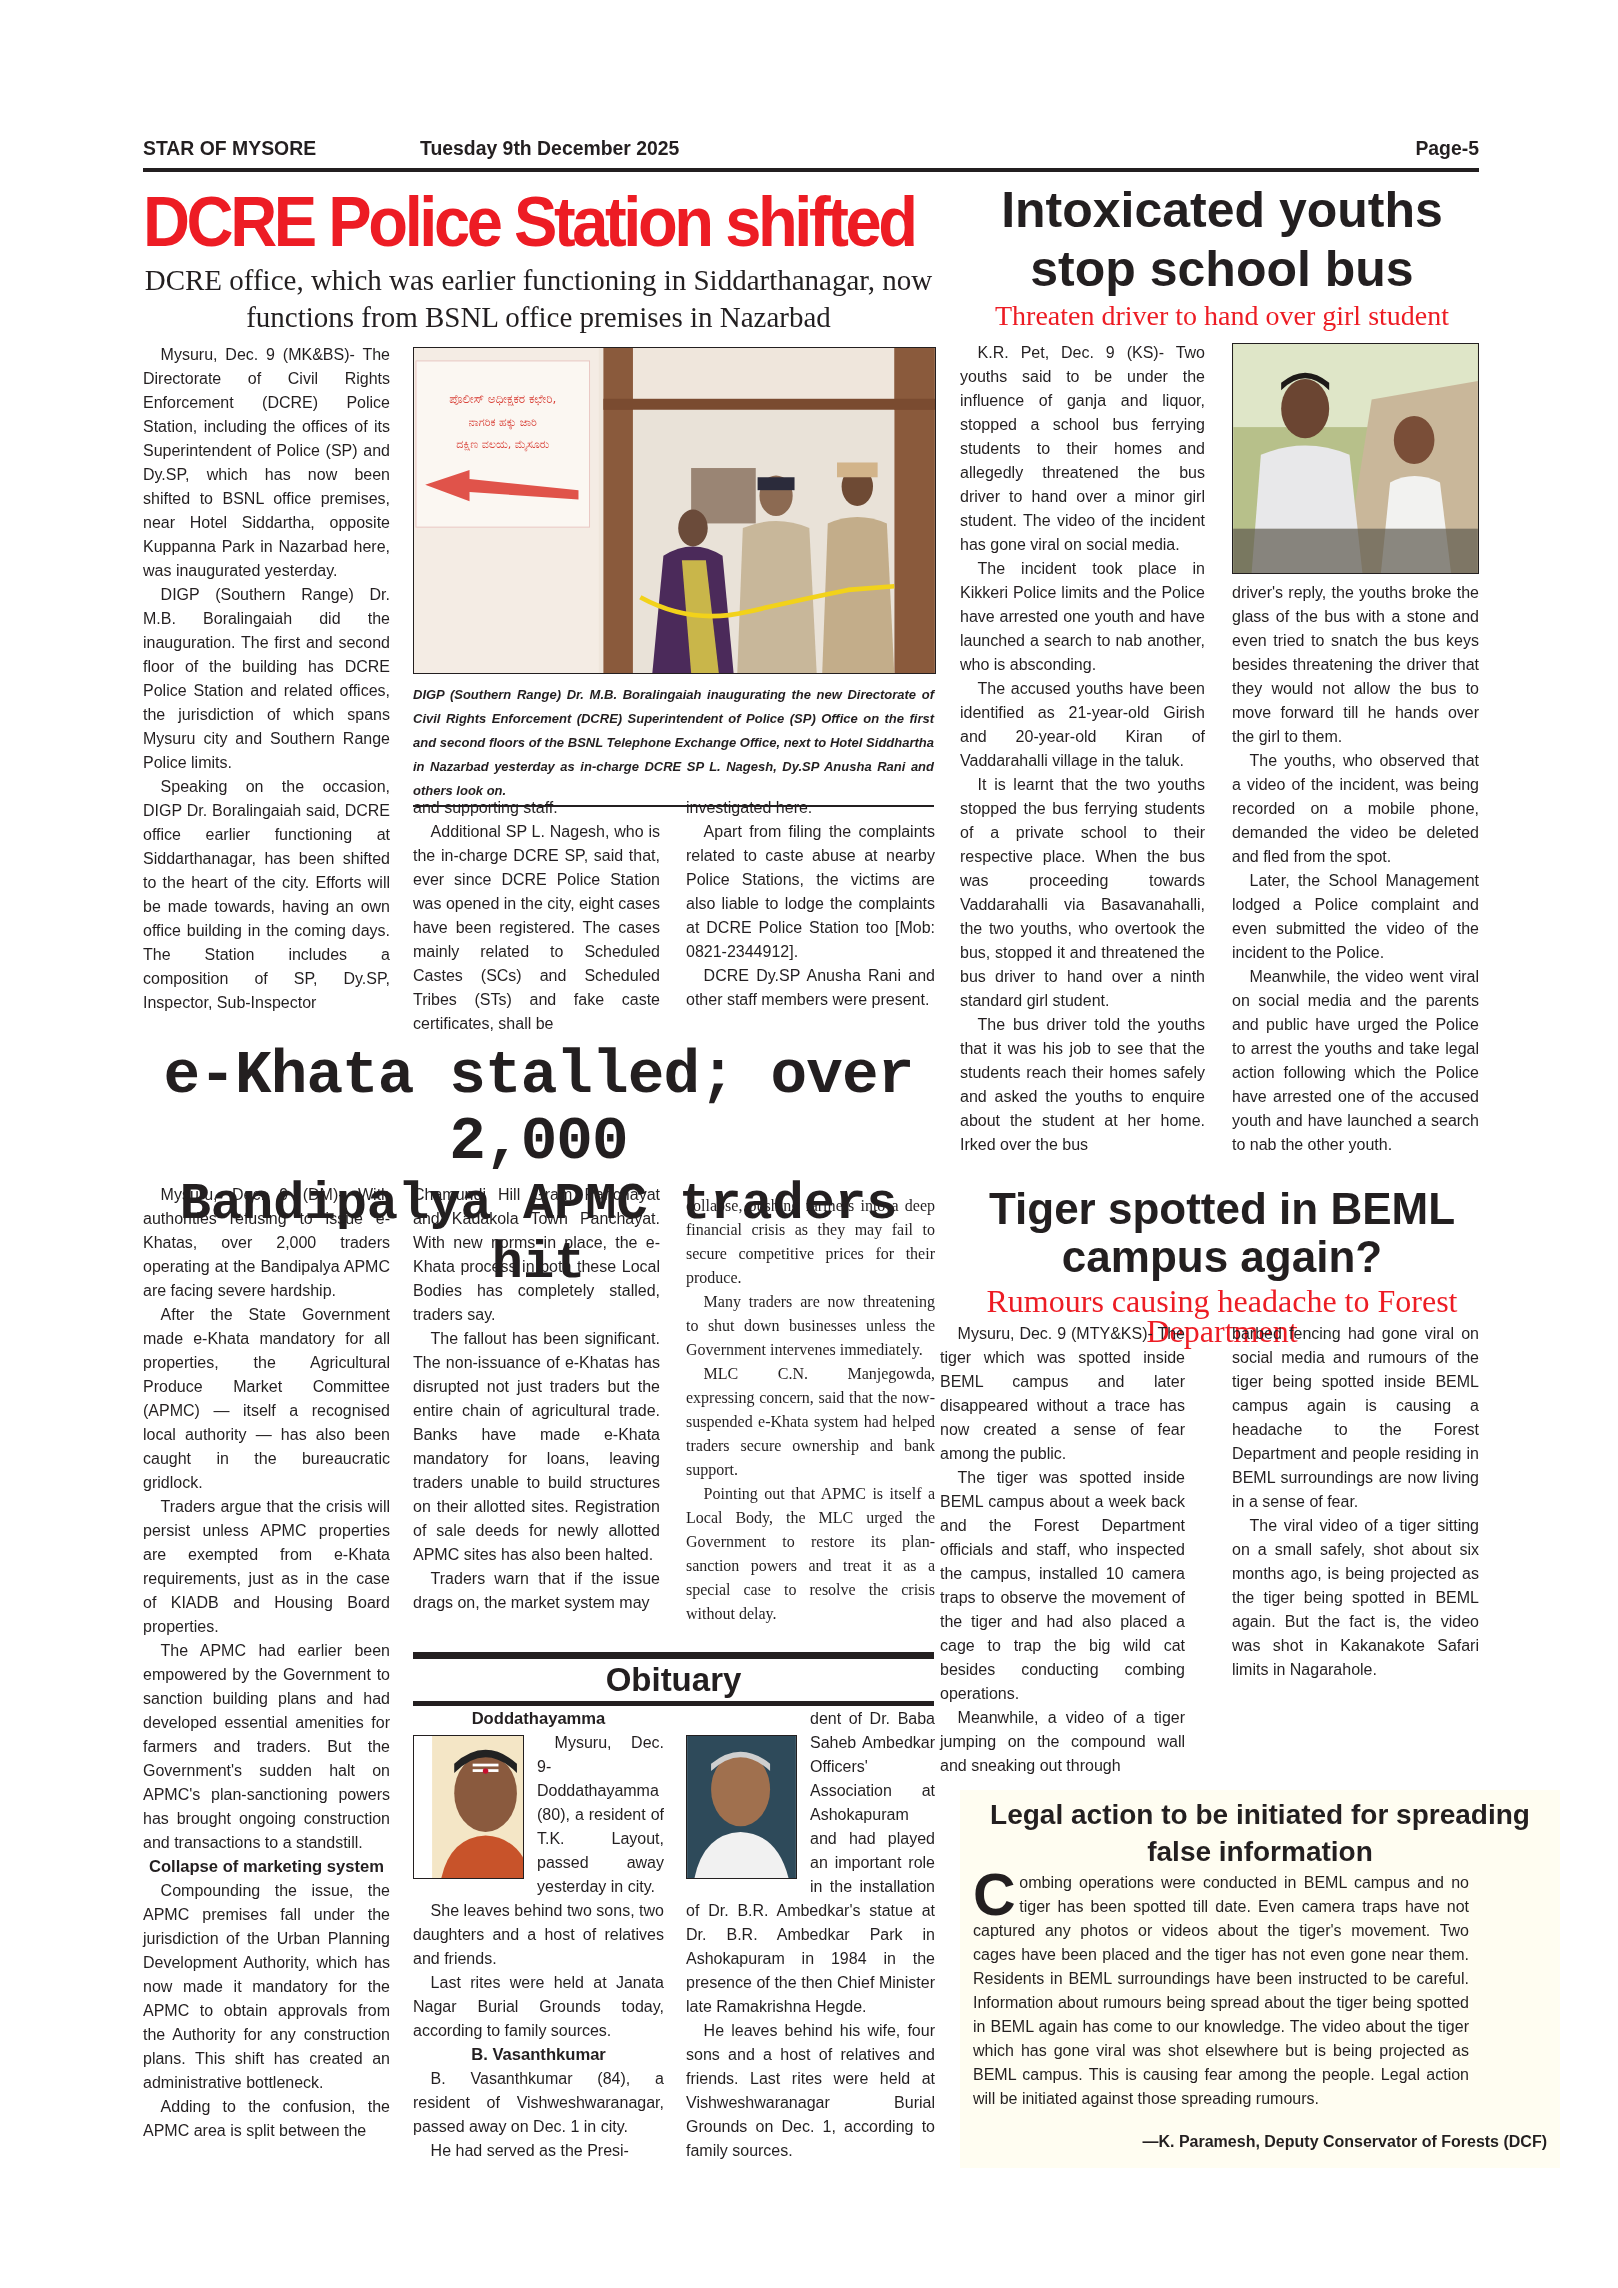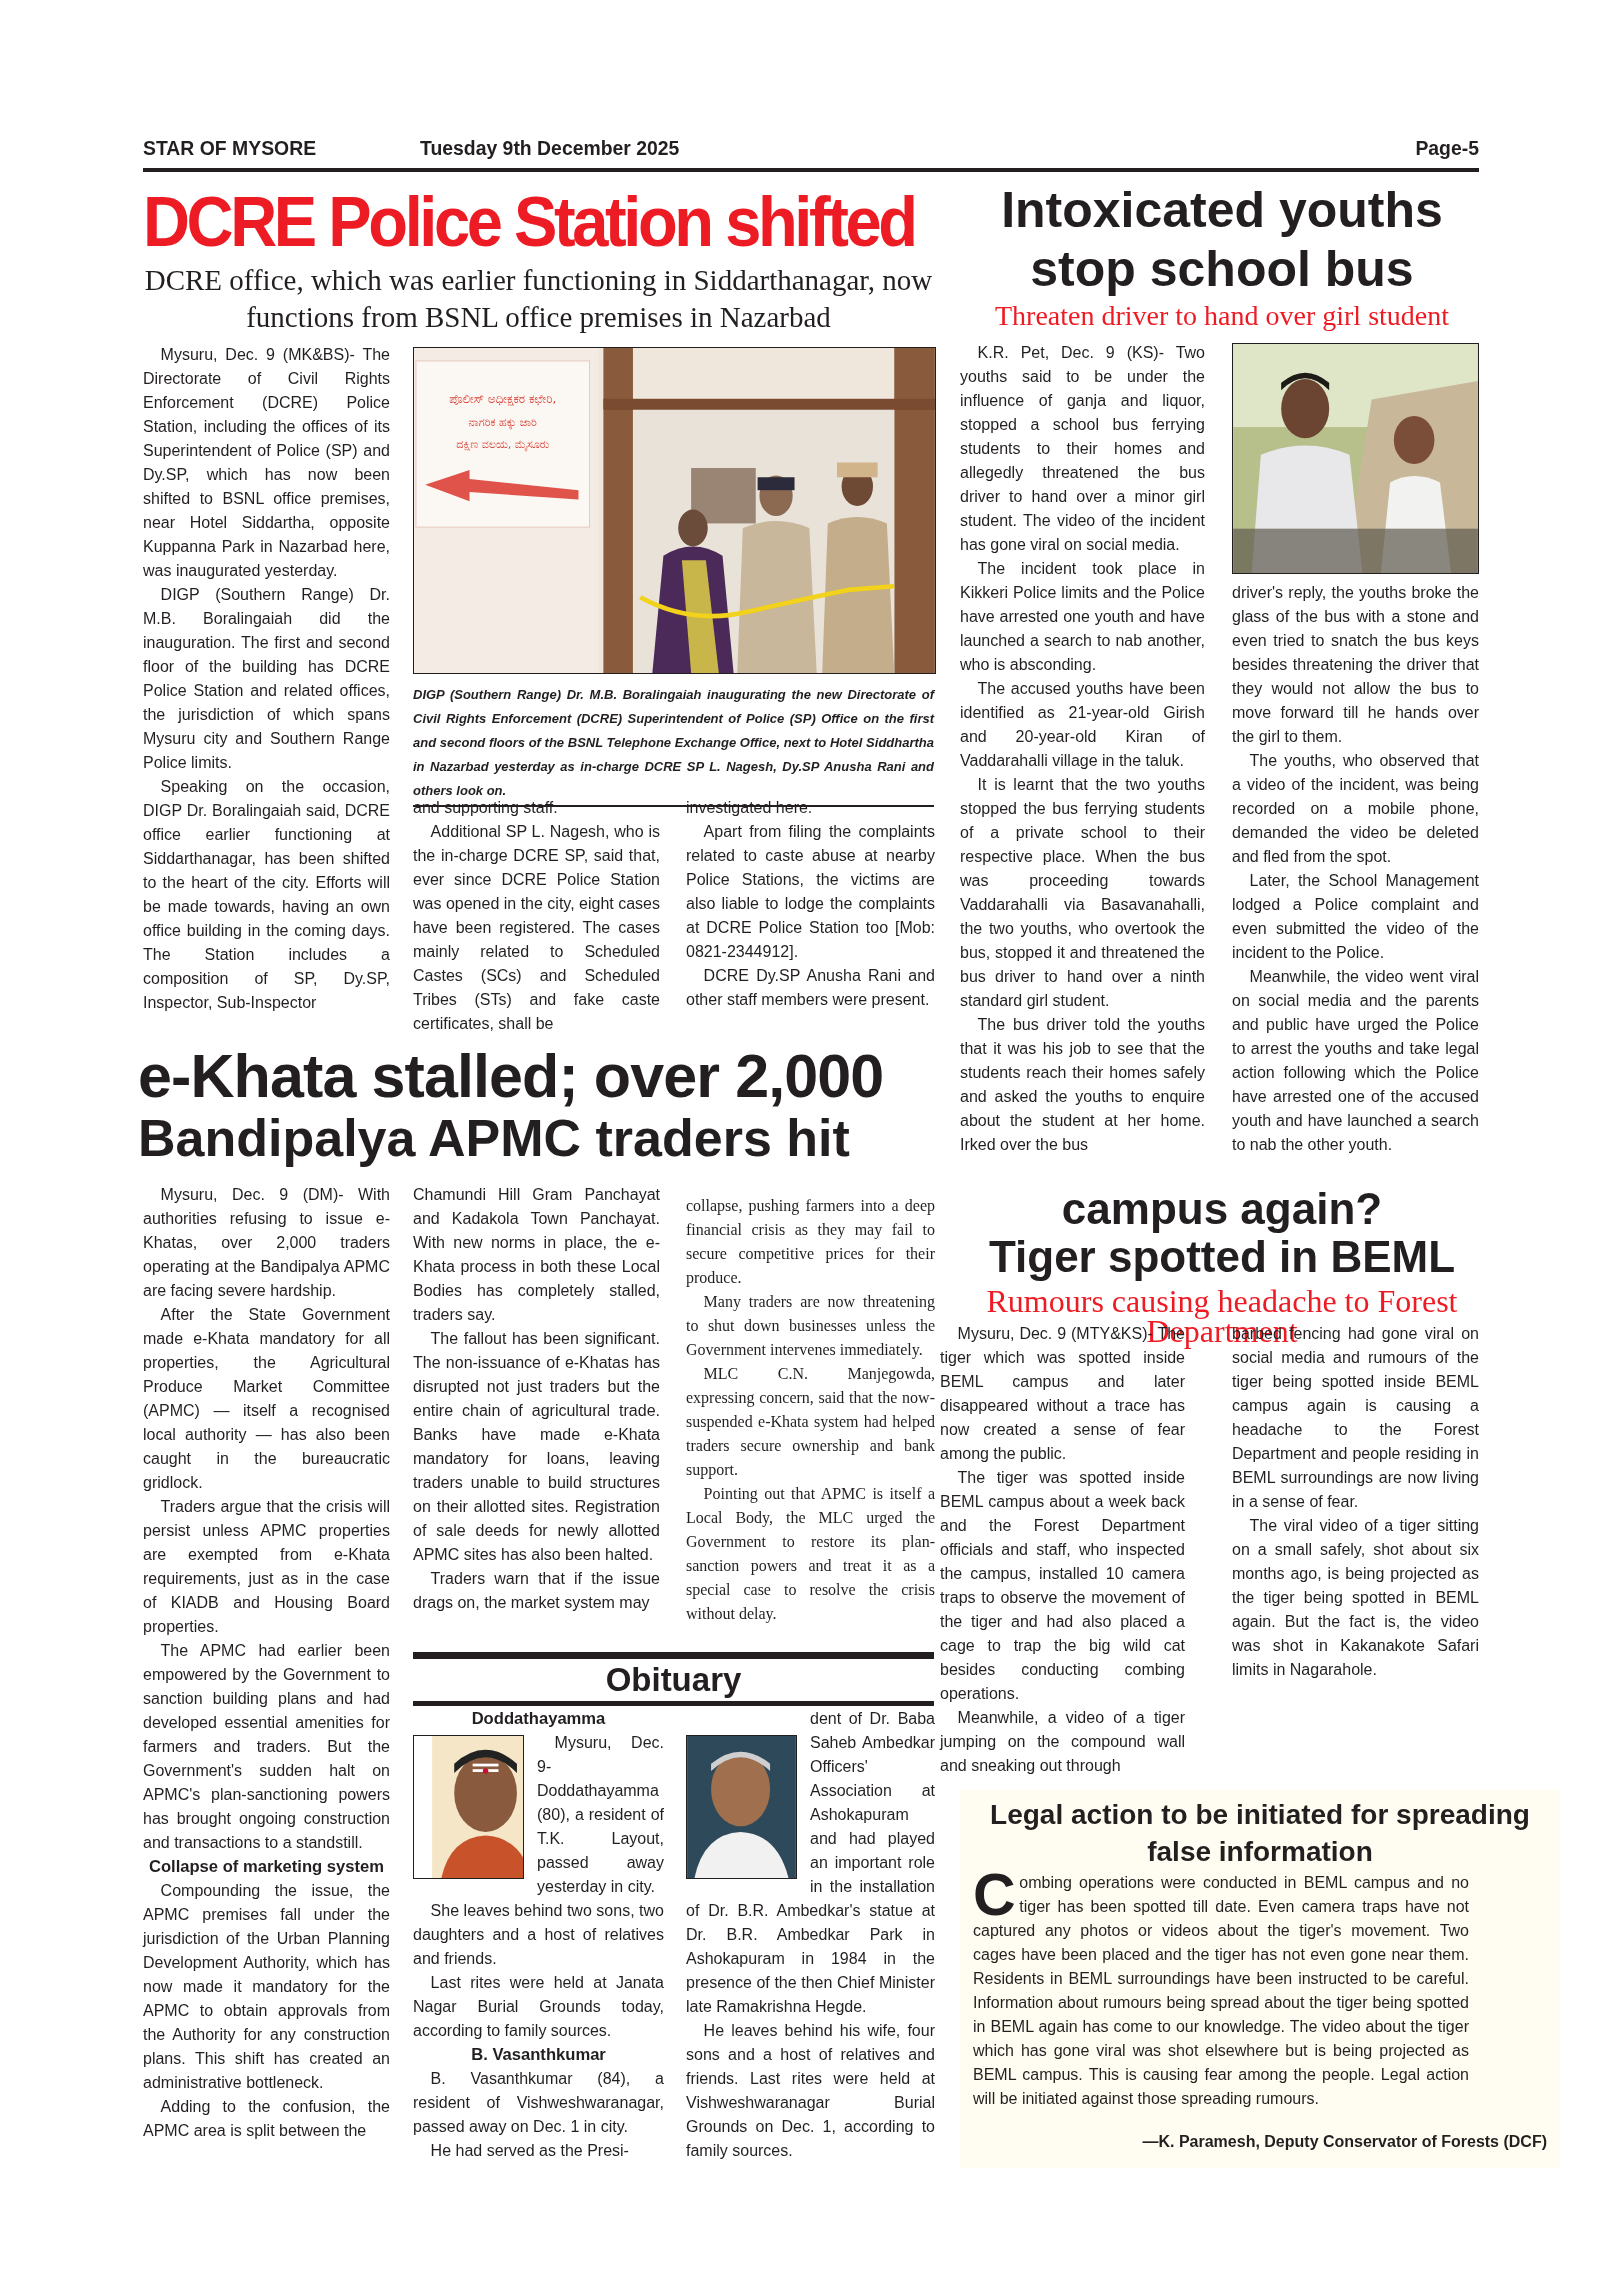--- a/index.html
+++ b/index.html
@@ -19,21 +19,21 @@
   
   #dcre-headline{left:143px;top:183px;width:792px;height:79px;font-family:"Liberation Sans",sans-serif;font-weight:bold;color:#ed1c24;font-size:70px;line-height:79px;letter-spacing:-3.7px;white-space:nowrap;transform:scaleX(0.93);transform-origin:left top;text-align:left;}
   #dcre-deck{left:138px;top:262px;width:801px;font-family:"Liberation Serif",serif;font-size:29px;line-height:37px;text-align:center;color:#231f20;}
   #dcre-col1{left:143px;top:343px;width:247px;}
   #dcre-photo{left:413px;top:347px;width:521px;height:325px;border:0.9px solid #231f20;overflow:hidden;}
   #dcre-caption{left:413px;top:683px;width:521px;font-family:"Liberation Sans",sans-serif;font-style:italic;font-weight:bold;font-size:13px;line-height:24px;text-align:justify;border-bottom:2.8px solid #231f20;padding-bottom:1.8px;}
   #dcre-col2{left:413px;top:796px;width:247px;}
   #dcre-col3{left:686px;top:796px;width:249px;}
 
   
-  #ekhata-headline{left:138px;top:1043px;width:801px;font-family:Liberation Sans, sans-serif;font-weight:bold;text-align:left;color:#231f20;}
+  #ekhata-headline{left:138px;top:1043px;width:801px;font-family:Liberation Mono, monospace;font-weight:bold;text-align:center;color:#231f20;}
   #ekhata-headline .l1{font-size:61px;line-height:66px;display:block;letter-spacing:-0.9px;}
   #ekhata-headline .l2{font-size:52px;line-height:59px;display:block;}
   #ekhata-col1{left:143px;top:1183px;width:247px;}
   #ekhata-col2{left:413px;top:1183px;width:247px;}
   #ekhata-col3{left:686px;top:1194px;width:249px;font-family:Liberation Serif, serif;}
 
   
   #obit-header{left:413px;top:1652px;width:521px;height:42px;border-top:7.4px solid #231f20;border-bottom:5.5px solid #231f20;font-family:"Liberation Sans",sans-serif;font-weight:bold;font-size:33px;line-height:42px;text-align:center;}
   #obit-col1{left:413px;top:1707px;width:251px;}
   #obit-col2{left:686px;top:1707px;width:249px;}
@@ -208,22 +208,22 @@
 </div>
 
 <div id="bus-col2" class="abs body-text">
   <p class="noind">driver's reply, the youths broke the glass of the bus with a stone and even tried to snatch the bus keys besides threatening the driver that they would not allow the bus to move forward till he hands over the girl to them.</p>
   <p>The youths, who observed that a video of the incident, was being recorded on a mobile phone, demanded the video be deleted and fled from the spot.</p>
   <p>Later, the School Management lodged a Police complaint and even submitted the video of the incident to the Police.</p>
   <p>Meanwhile, the video went viral on social media and the parents and public have urged the Police to arrest the youths and take legal action following which the Police have arrested one of the accused youth and have launched a search to nab the other youth.</p>
 </div>
 
 <div id="tiger-headline" class="abs">
+  <span style="display:block">Tiger spotted in BEML</span>
   <span style="display:block">campus again?</span>
-  <span style="display:block">Tiger spotted in BEML</span>
 </div>
 <div id="tiger-deck" class="abs">Rumours causing headache to Forest Department</div>
 
 <div id="tiger-col1" class="abs body-text">
   <p>Mysuru, Dec. 9 (MTY&amp;KS)- The tiger which was spotted inside BEML campus and later disappeared without a trace has now created a sense of fear among the public.</p>
   <p>The tiger was spotted inside BEML campus about a week back and the Forest Department officials and staff, who inspected the campus, installed 10 camera traps to observe the movement of the tiger and had also placed a cage to trap the big wild cat besides conducting combing operations.</p>
   <p>Meanwhile, a video of a tiger jumping on the compound wall and sneaking out through</p>
 </div>
 <div id="tiger-col2" class="abs body-text">
   <p class="noind">barbed fencing had gone viral on social media and rumours of the tiger being spotted inside BEML campus again is causing a headache to the Forest Department and people residing in BEML surroundings are now living in a sense of fear.</p>

